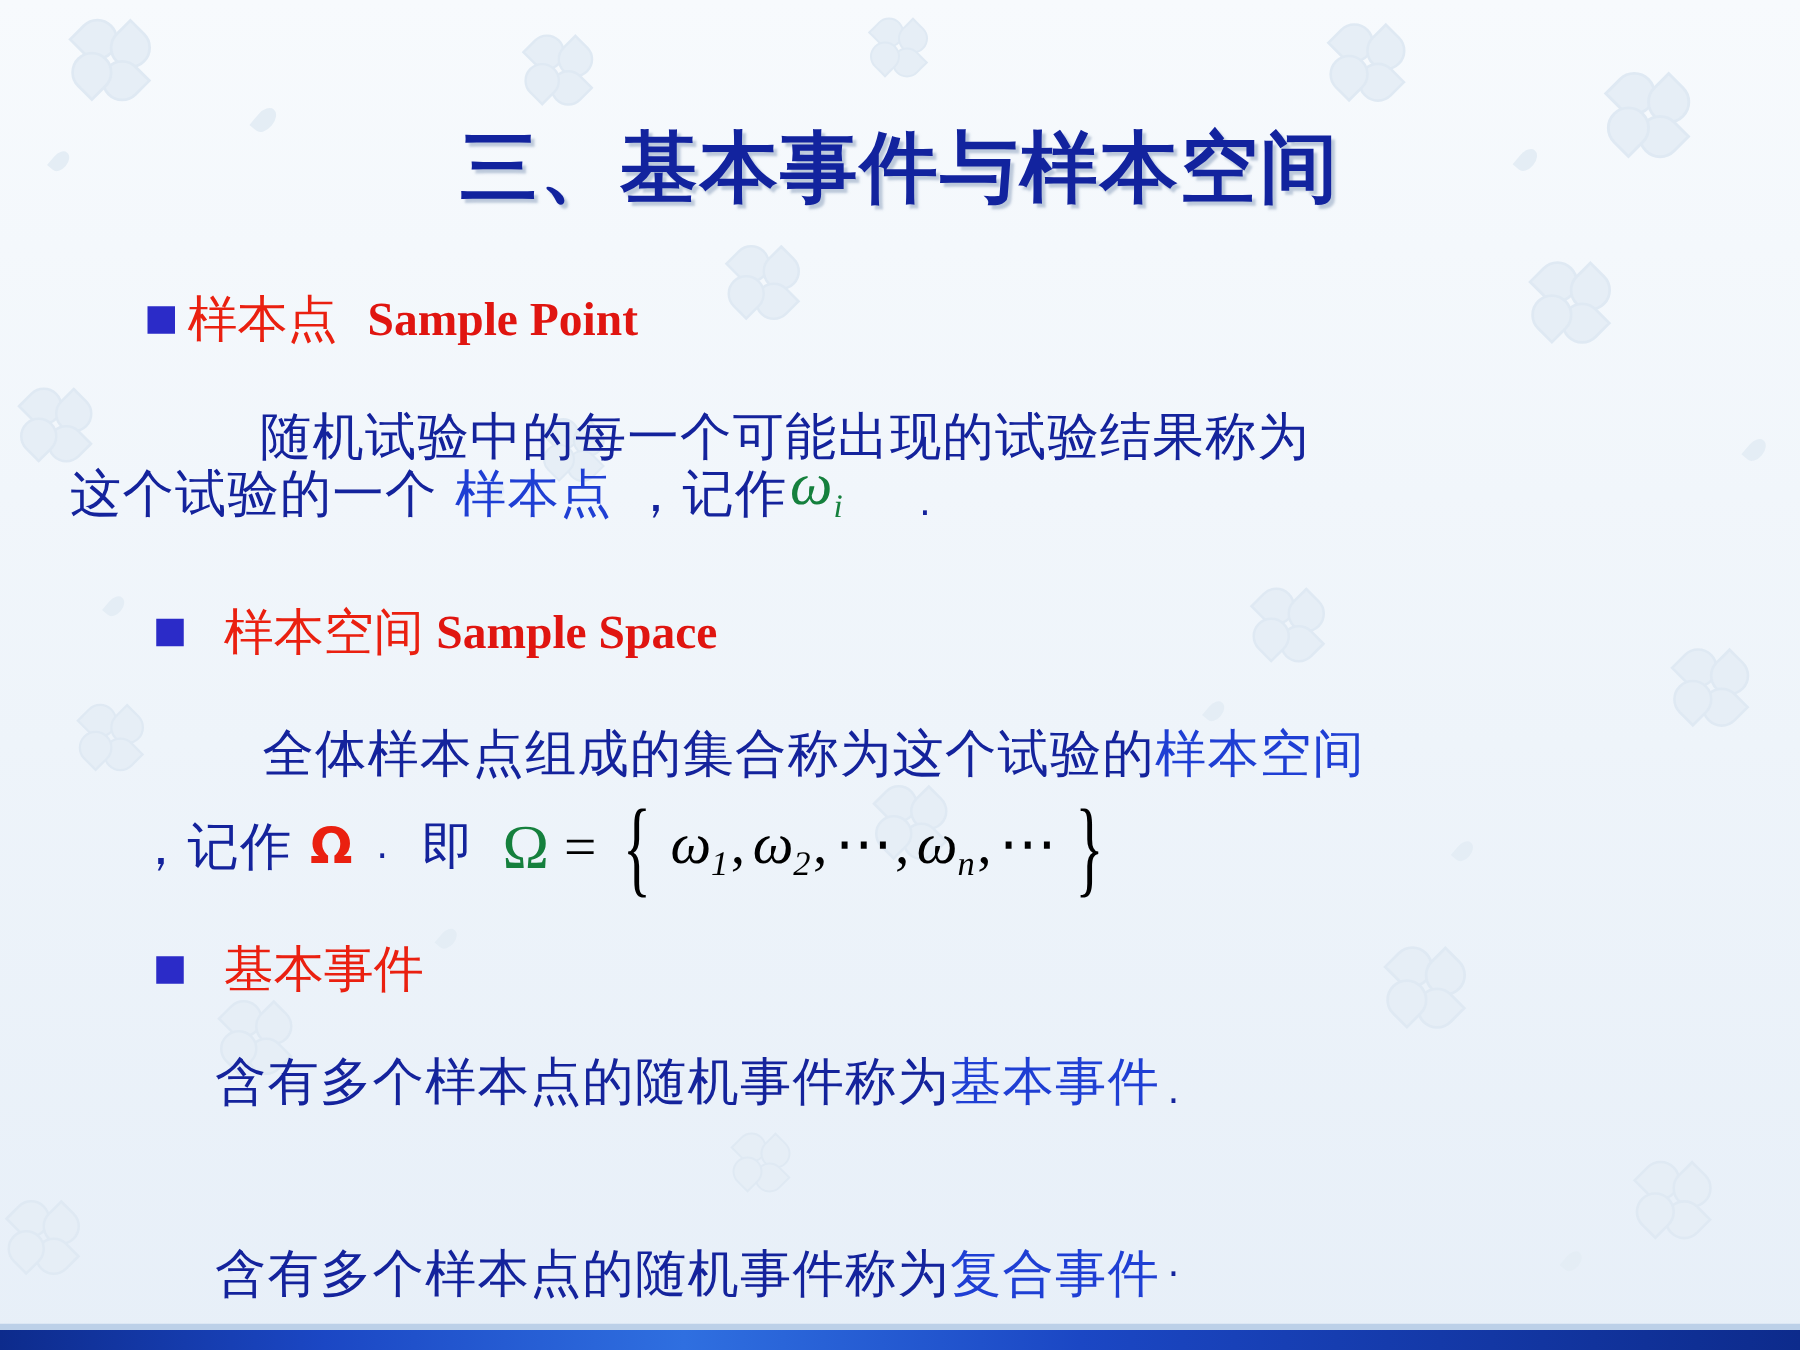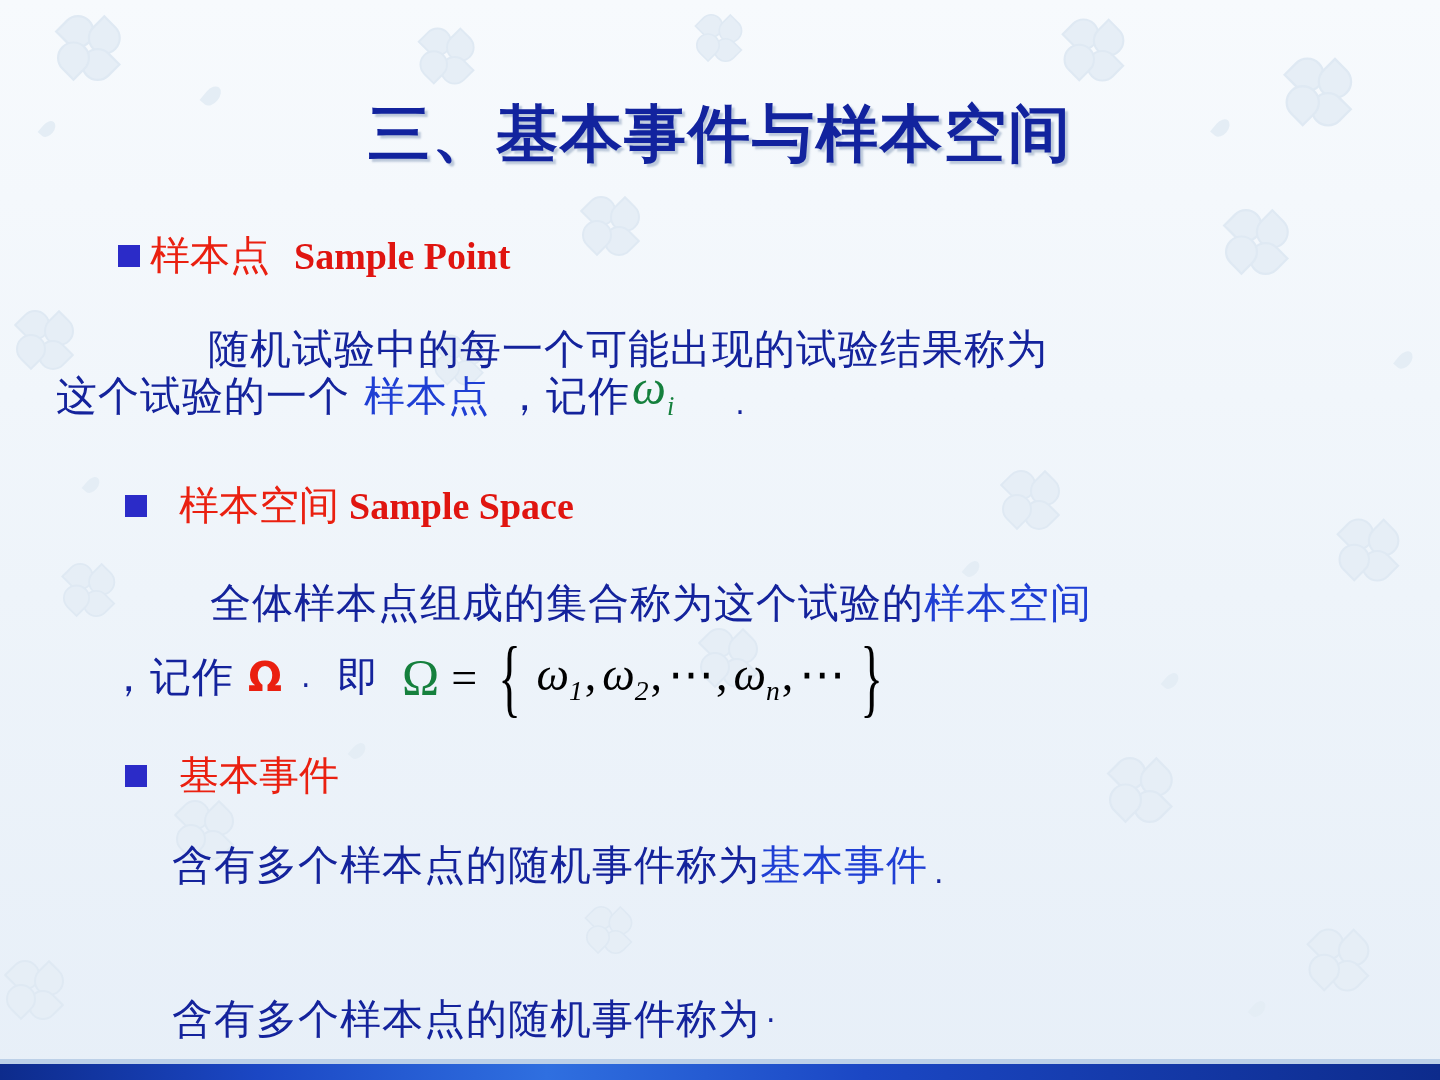--- a/index.html
+++ b/index.html
@@ -349,19 +349,20 @@
   </div>
 
   <div class="para" style="left:172px; top:838px; display:flex; align-items:flex-end;">
     <span>含有多个样本点的随机事件称为</span>
     <span class="blue-hl">基本事件</span>
     <span class="small-dot" style="margin-left:6px;">.</span>
   </div>
 
   <div class="para" style="left:172px; top:992px; display:flex; align-items:flex-start;">
     <span>含有多个样本点的随机事件称为</span>
+    <span class="blue-hl">复合事件</span>
     <span class="small-dot" style="margin-left:6px;">.</span>
   </div>
 
 </div>
 
 <div id="bottom-bar-inner"></div>
 <div id="bottom-bar"></div>
 
 </body></html>

